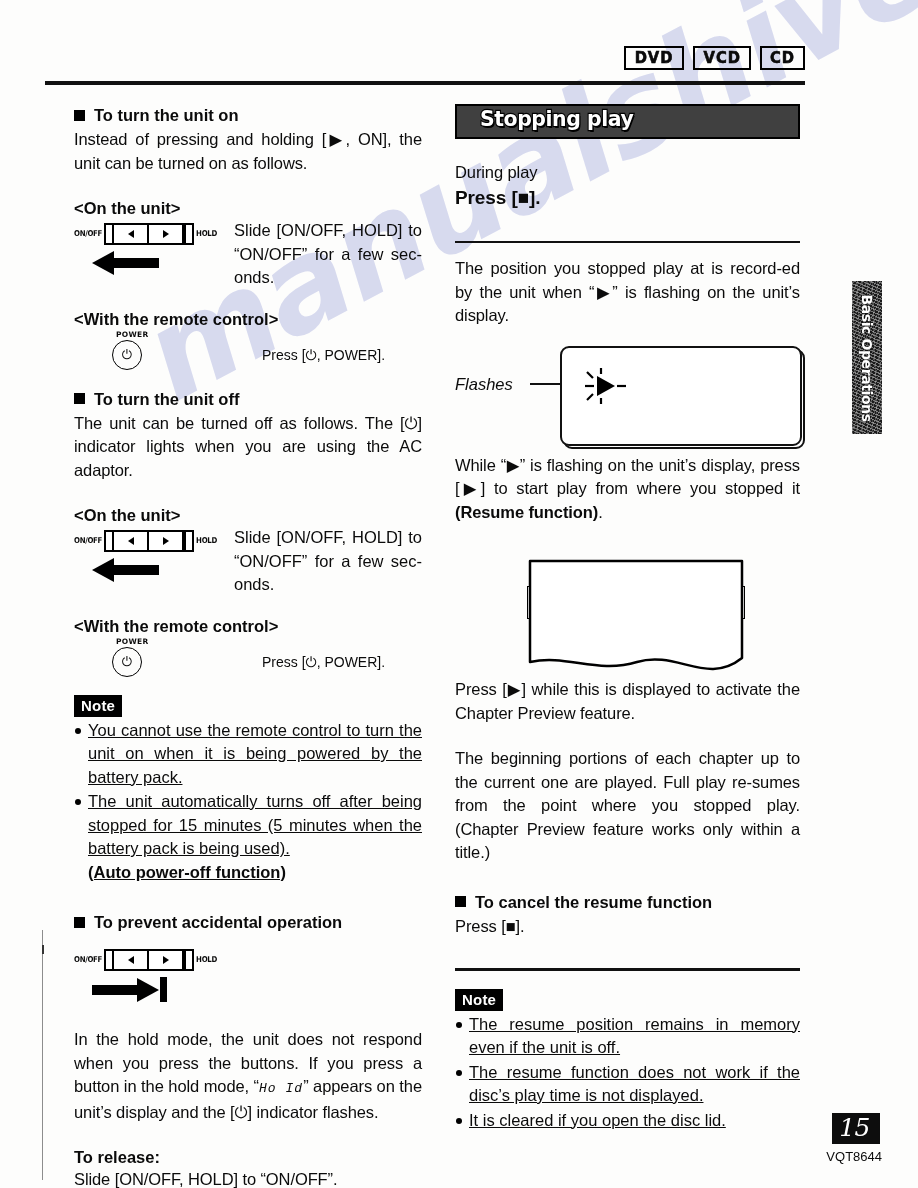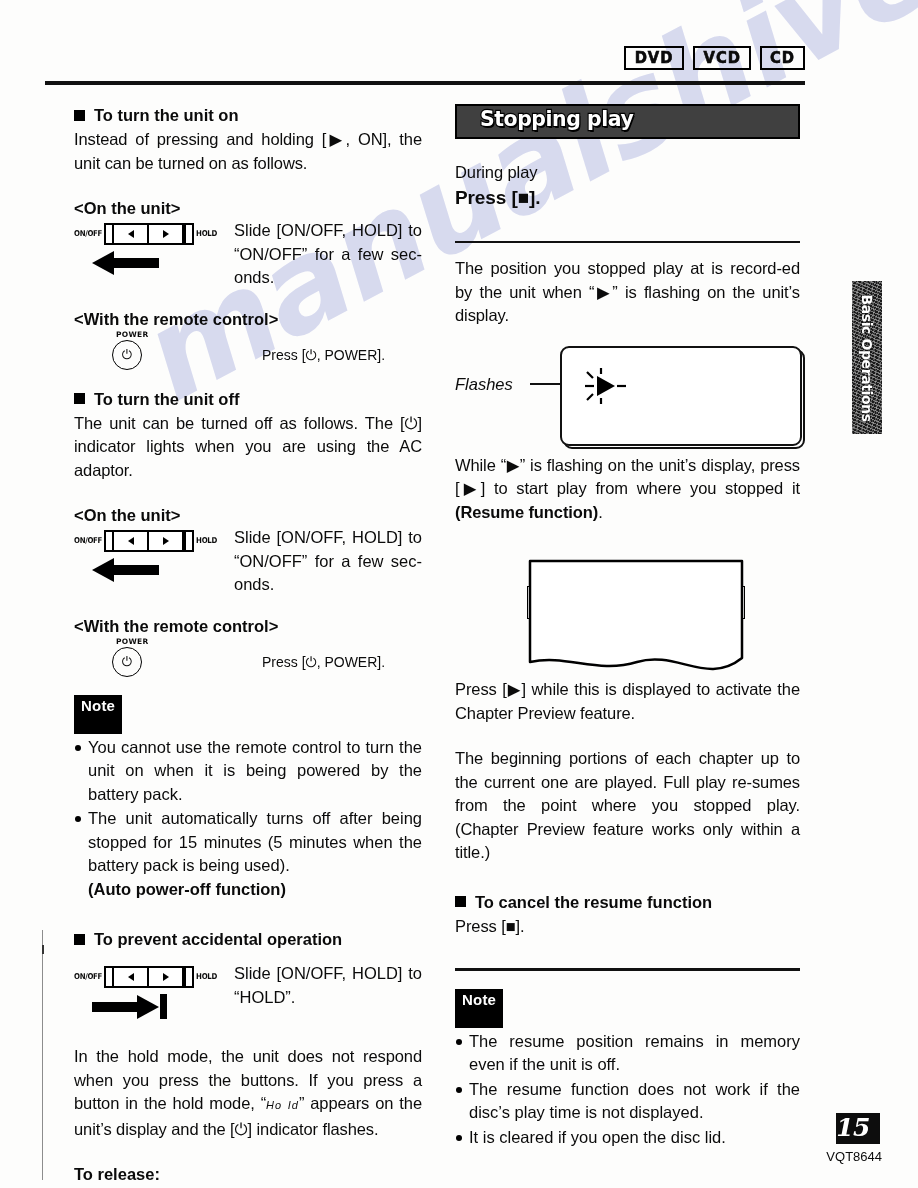--- a/index.html
+++ b/index.html
@@ -162,31 +162,32 @@
     font-size:13px;line-height:1;
     font-family:"DejaVu Sans", sans-serif;
   }
   .power-text{font-size:14px;line-height:23.5px;padding-top:14px;}
 
   
   .note-tag{
     display:inline-block;
     background:#000;color:#fff;
     font-size:15px;font-weight:700;
-    padding:1px 7px 19px 7px;
+    padding:1px 7px 2px 7px;
     line-height:19px;
     letter-spacing:.2px;
   }
   ul.notes{margin:2px 0 0 0;padding:0;list-style:none;}
   ul.notes li{
     position:relative;
     padding-left:14px;
     font-size:16.5px;line-height:23.5px;
     text-align:justify;
     margin-bottom:1px;
+    text-decoration:underline;
   }
   ul.notes li::before{
     content:"";
     position:absolute;left:1px;top:9px;
     width:6px;height:6px;border-radius:50%;background:#000;
   }
 
   
   .section-box{
     border:2.5px solid #000;
@@ -271,36 +272,36 @@
     font-weight:700;
     font-family:"DejaVu Sans", sans-serif;
     letter-spacing:-0.4px;
     text-shadow:0 0 2px #000;
   }
 
   
   .page-num{
     position:absolute;right:38px;bottom:44px;
     background:#0d0d0d;color:#fff;
-    font-size:25px;font-weight:700;font-style:italic;
+    font-size:25px;font-weight:400;font-style:italic;
     font-family:"DejaVu Serif", serif;
-    padding:1px 10px 2px 0;
+    padding:1px 10px 2px 7px;
     line-height:28px;
     letter-spacing:-0.5px;
   }
   .doc-code{
     position:absolute;right:36px;bottom:24px;
     font-size:13px;letter-spacing:0px;
     font-family:"Liberation Sans", sans-serif;
   }
 
   .lcd{
-    font-family:Liberation Sans, sans-serif;
+    font-family:Liberation Mono, monospace;
     font-style:italic;
-    font-size:11px;
+    font-size:13px;
     letter-spacing:1px;
   }
 </style>
 </head>
 <body>
 
 <div class="page">
 
   <div class="watermark">manualshive.com</div>
 
@@ -459,21 +460,20 @@
           <span class="sw-label">HOLD</span>
         </div>
         <div class="arrow-wrap">
           <div class="arrow">
             <span class="arrow-shaft"></span>
               <span class="arrow-head-r"></span>
               <span class="arrow-stop"></span>
           </div>
         </div>
       </div>
-      <p class="switch-text">Slide [ON/OFF, HOLD] to “HOLD”.</p>
     </div>
 
     <div class="gap26"></div>
 
     <p class="body-text"><span>In the hold mode, the unit does not respond when you press the buttons. If you press a button in the hold mode, “</span><span class="lcd">Ho Id</span><span>” appears on the unit’s display and the [⏻] indicator flashes.</span></p>
 
     <div class="gap22"></div>
     <div class="angle-head">To release:</div>
     <p class="body-text nj">Slide [ON/OFF, HOLD] to “ON/OFF”.</p>
   </div>

